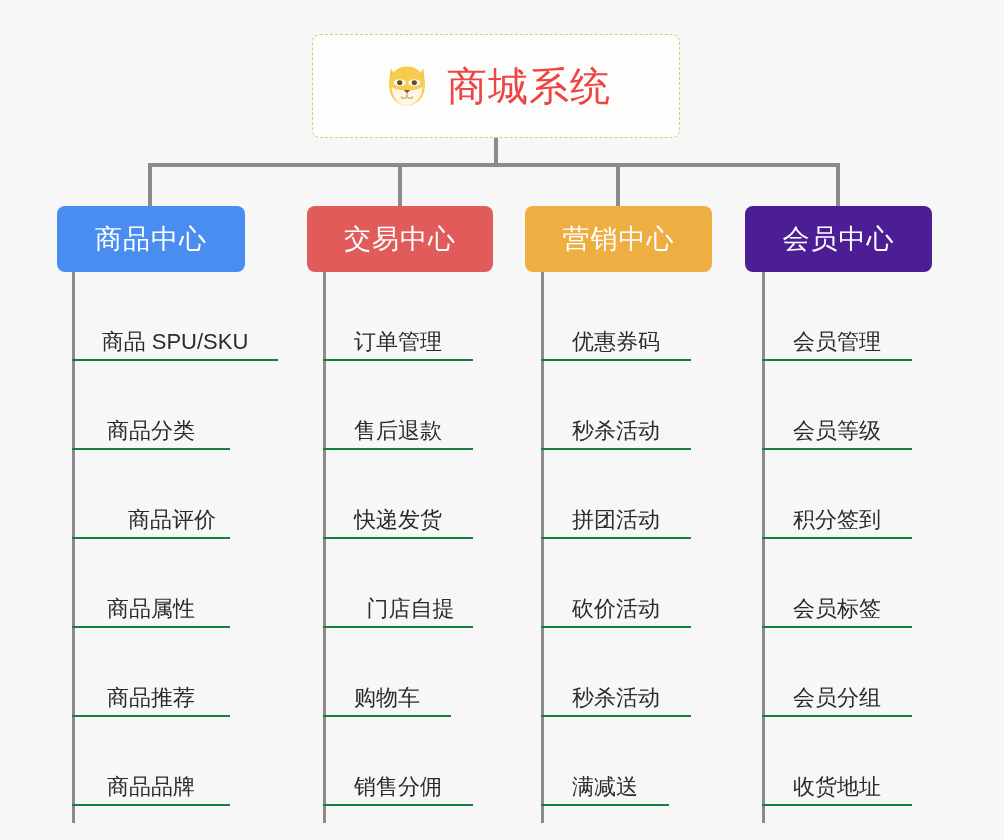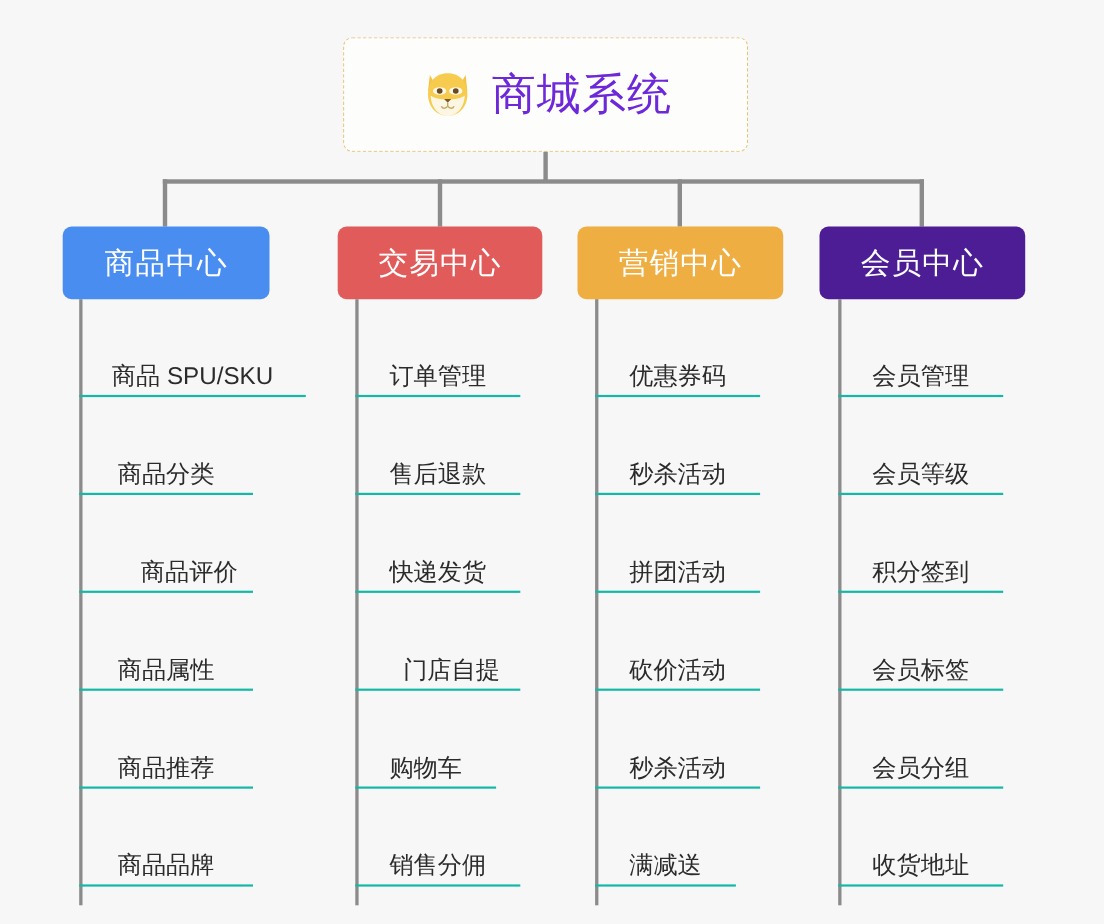--- a/index.html
+++ b/index.html
@@ -40,21 +40,21 @@
   }
   .root-emoji {
     width: 52px;
     height: 52px;
     flex: 0 0 auto;
     display: block;
   }
   .root-title {
     font-size: 40px;
     line-height: 1;
-    color: #6d28d9;
+    color: #ef4444;
     letter-spacing: 1px;
     white-space: nowrap;
     font-family: "Liberation Sans", "DejaVu Sans", sans-serif;
   }
 
   
   .conn {
     position: absolute;
     background: #8b8b8b;
   }
@@ -100,21 +100,21 @@
     position: absolute;
     left: 0;
     top: 0;
     width: 3px;
     background: #8b8b8b;
   }
   .leaf {
     position: absolute;
     height: 89px;
     box-sizing: border-box;
-    border-bottom: 2px solid #14b8a6;
+    border-bottom: 2px solid #15803d;
     display: flex;
     align-items: flex-end;
     justify-content: center;
     padding-bottom: 5px;
   }
   .leaf-label {
     font-size: 22px;
     color: #2b2b2b;
     line-height: 1.1;
     white-space: nowrap;

